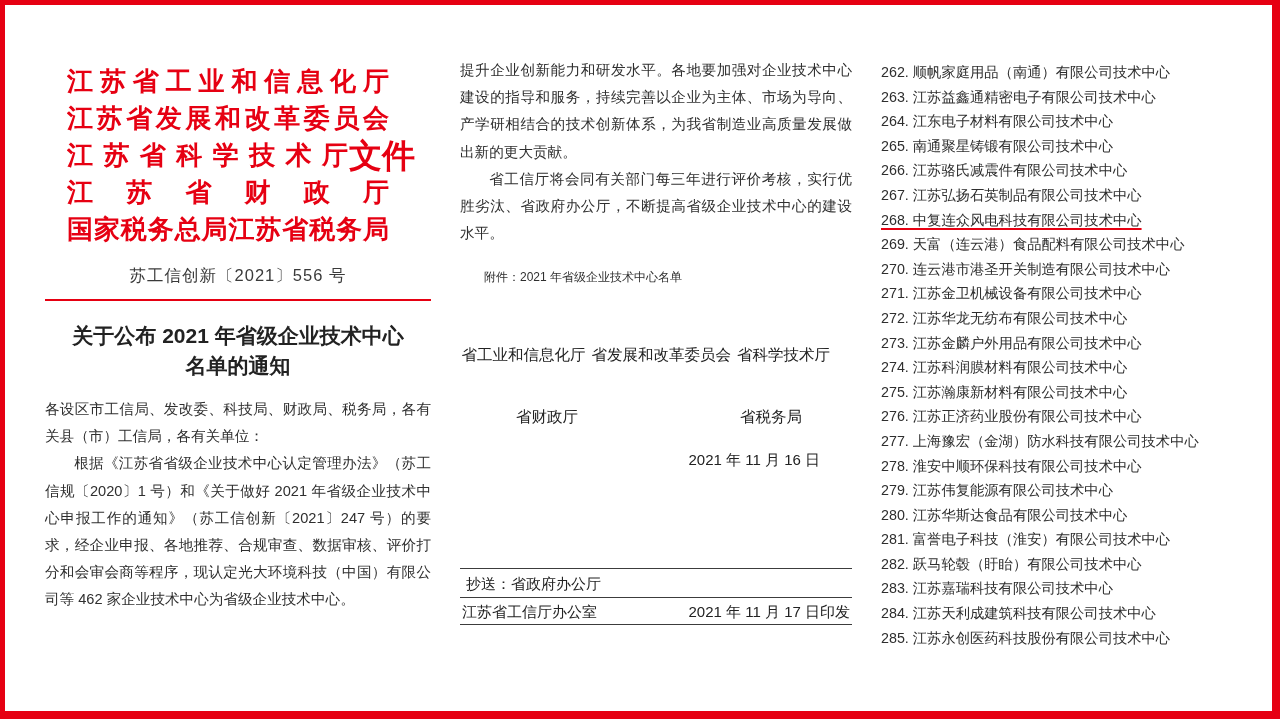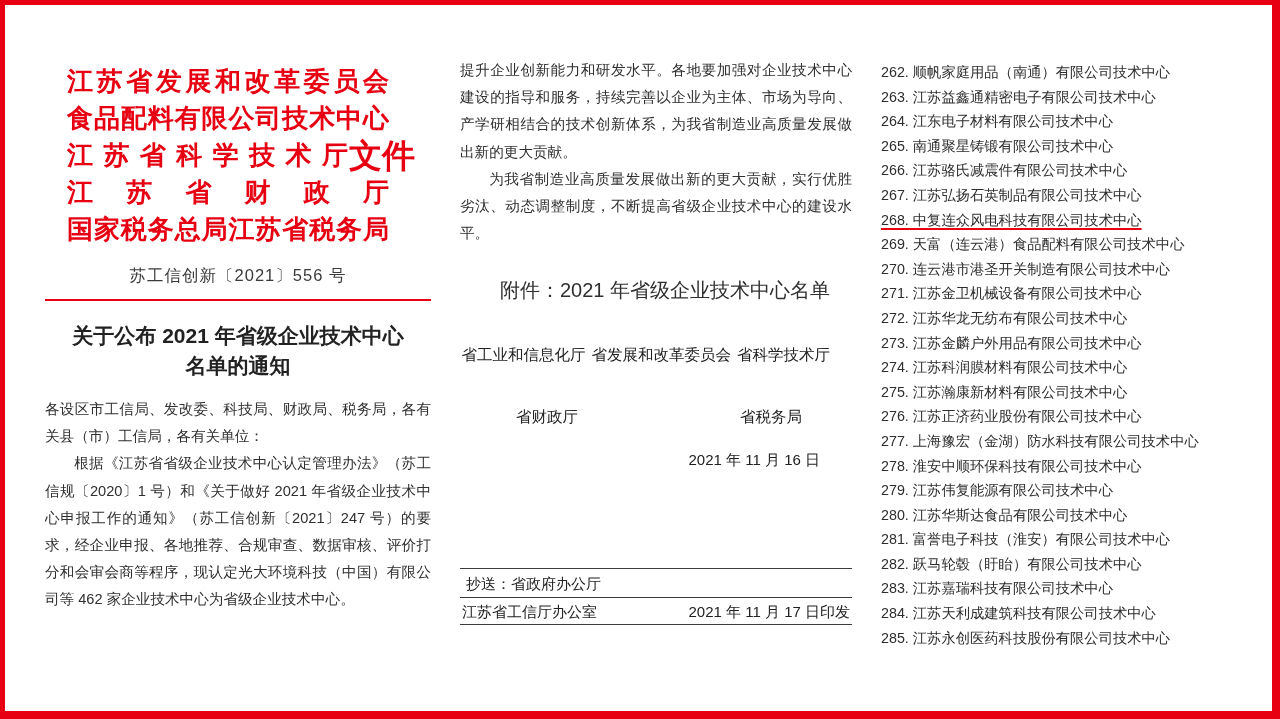--- a/index.html
+++ b/index.html
@@ -28,21 +28,21 @@
   }
   .doc-number { position:absolute; top:260px; width:100%; text-align:center; font-size:16.5px; color:#3a3a3a; letter-spacing:1px; }
   .red-rule { position:absolute; top:294px; left:0; width:100%; height:2px; background:var(--red); }
   .notice-title { position:absolute; top:316px; width:100%; text-align:center; font-size:21px; font-weight:bold; line-height:30px; color:#222; }
   .body-text { font-size:14.6px; line-height:27.2px; text-align:justify; color:var(--ink); }
   .left-body { position:absolute; top:391px; width:100%; }
   .indent { text-indent:2em; }
 
   
   .mid-body { position:absolute; top:52px; width:100%; }
-  .attachment { position:absolute; top:264px; width:100%; font-size:20px; text-indent:2em; color:var(--ink);margin-top:8px; }
+  .attachment { position:absolute; top:264px; width:100%; font-size:12px; text-indent:2em; color:var(--ink); }
   .signers-row1 { position:absolute; top:340px; width:100%; display:flex; justify-content:flex-end; padding:0 22px 0 2px; font-size:15.5px; color:#222; white-space:nowrap;gap:6px; }
   .signers-row2 { position:absolute; top:402px; width:100%; display:flex; justify-content:space-between; padding-left:56px; padding-right:50px; font-size:15.5px; color:#222; }
   .sign-date { position:absolute; top:446px; width:100%; text-align:right; padding-right:32px; font-size:15px; color:#222; }
   .mid-footer { position:absolute; top:563px; width:100%; font-size:15px; color:#222; }
   .cc-row { border-top:1.5px solid #3c3c3c; height:29px; line-height:29px; padding-left:6px; }
   .issuer-row { border-top:1.5px solid #3c3c3c; border-bottom:1.5px solid #3c3c3c; height:28px; line-height:27px; display:flex; justify-content:space-between; padding:0 2px; }
 
   
   .tc-list { position:absolute; top:55px; left:0; width:100%; }
   .list-item { font-size:14.3px; line-height:24.6px; white-space:nowrap; color:#2e2e2e; }
@@ -51,43 +51,43 @@
     text-decoration-thickness:1.5px; text-underline-offset:3px;
   }
 </style>
 </head>
 <body>
 
 <div class="page">
 
   <div class="col col-left">
     <div class="agency-block">
+      <div class="agency-line">江苏省工业和信息化厅</div>
       <div class="agency-line">江苏省发展和改革委员会</div>
-      <div class="agency-line">食品配料有限公司技术中心</div>
       <div class="agency-line narrow">江苏省科学技术厅</div>
       <div class="agency-line">江苏省财政厅</div>
       <div class="agency-line">国家税务总局江苏省税务局</div>
       <div class="file-label">文件</div>
     </div>
     <div class="doc-number">苏工信创新〔2021〕556 号</div>
     <div class="red-rule"></div>
     <div class="notice-title">
       <span>关于公布 2021 年省级企业技术中心</span><br>
       <span>名单的通知</span>
     </div>
     <div class="left-body body-text">
       <p>各设区市工信局、发改委、科技局、财政局、税务局，各有关县（市）工信局，各有关单位：</p>
       <p class="indent">根据《江苏省省级企业技术中心认定管理办法》（苏工信规〔2020〕1 号）和《关于做好 2021 年省级企业技术中心申报工作的通知》（苏工信创新〔2021〕247 号）的要求，经企业申报、各地推荐、合规审查、数据审核、评价打分和会审会商等程序，现认定光大环境科技（中国）有限公司等 462 家企业技术中心为省级企业技术中心。</p>
     </div>
   </div>
 
   <div class="col col-mid">
     <div class="mid-body body-text">
       <p>提升企业创新能力和研发水平。各地要加强对企业技术中心建设的指导和服务，持续完善以企业为主体、市场为导向、产学研相结合的技术创新体系，为我省制造业高质量发展做出新的更大贡献。</p>
-      <p class="indent">为我省制造业高质量发展做出新的更大贡献，实行优胜劣汰、动态调整制度，不断提高省级企业技术中心的建设水平。</p>
+      <p class="indent">省工信厅将会同有关部门每三年进行评价考核，实行优胜劣汰、省政府办公厅，不断提高省级企业技术中心的建设水平。</p>
     </div>
     <div class="attachment">附件：2021 年省级企业技术中心名单</div>
     <div class="signers-row1">
       <span>省工业和信息化厅</span>
       <span>省发展和改革委员会</span>
       <span>省科学技术厅</span>
     </div>
     <div class="signers-row2">
       <span>省财政厅</span>
       <span>省税务局</span>

